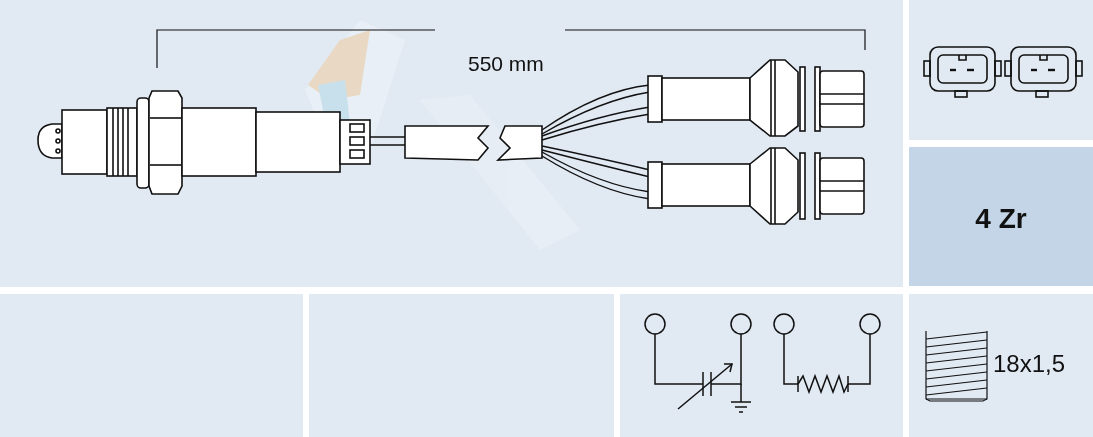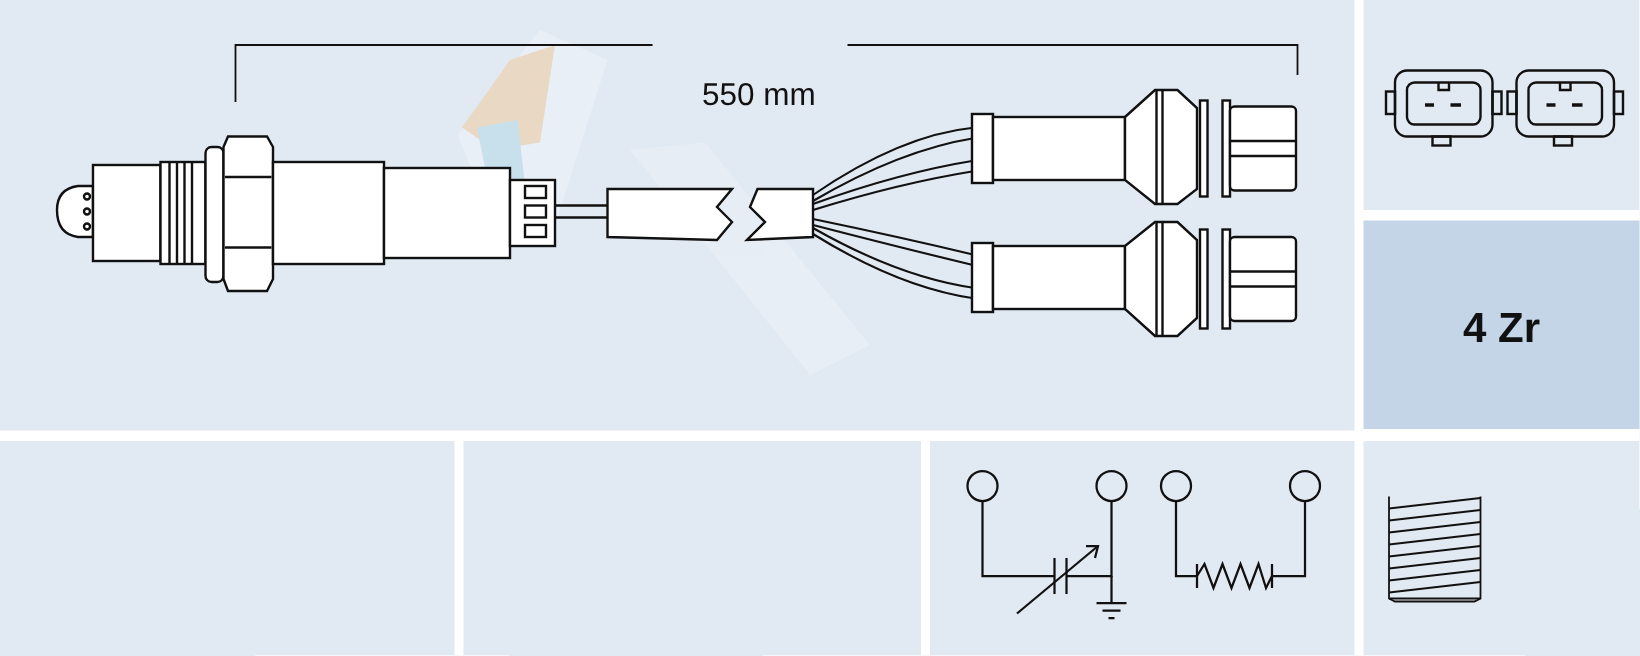--- a/index.html
+++ b/index.html
@@ -174,13 +174,14 @@
       <line x1="17" y1="45" x2="78" y2="38"></line>
       <line x1="17" y1="53" x2="78" y2="46"></line>
       <line x1="17" y1="61" x2="78" y2="54"></line>
       <line x1="17" y1="69" x2="78" y2="62"></line>
       <line x1="17" y1="77" x2="78" y2="70"></line>
       <line x1="17" y1="85" x2="78" y2="78"></line>
       <line x1="17" y1="93" x2="78" y2="86"></line>
       <line x1="17" y1="101" x2="78" y2="94"></line>
     </g>
   </svg>
+  <div class="thread-label">18x1,5</div>
 </div>
 
 </body></html>

